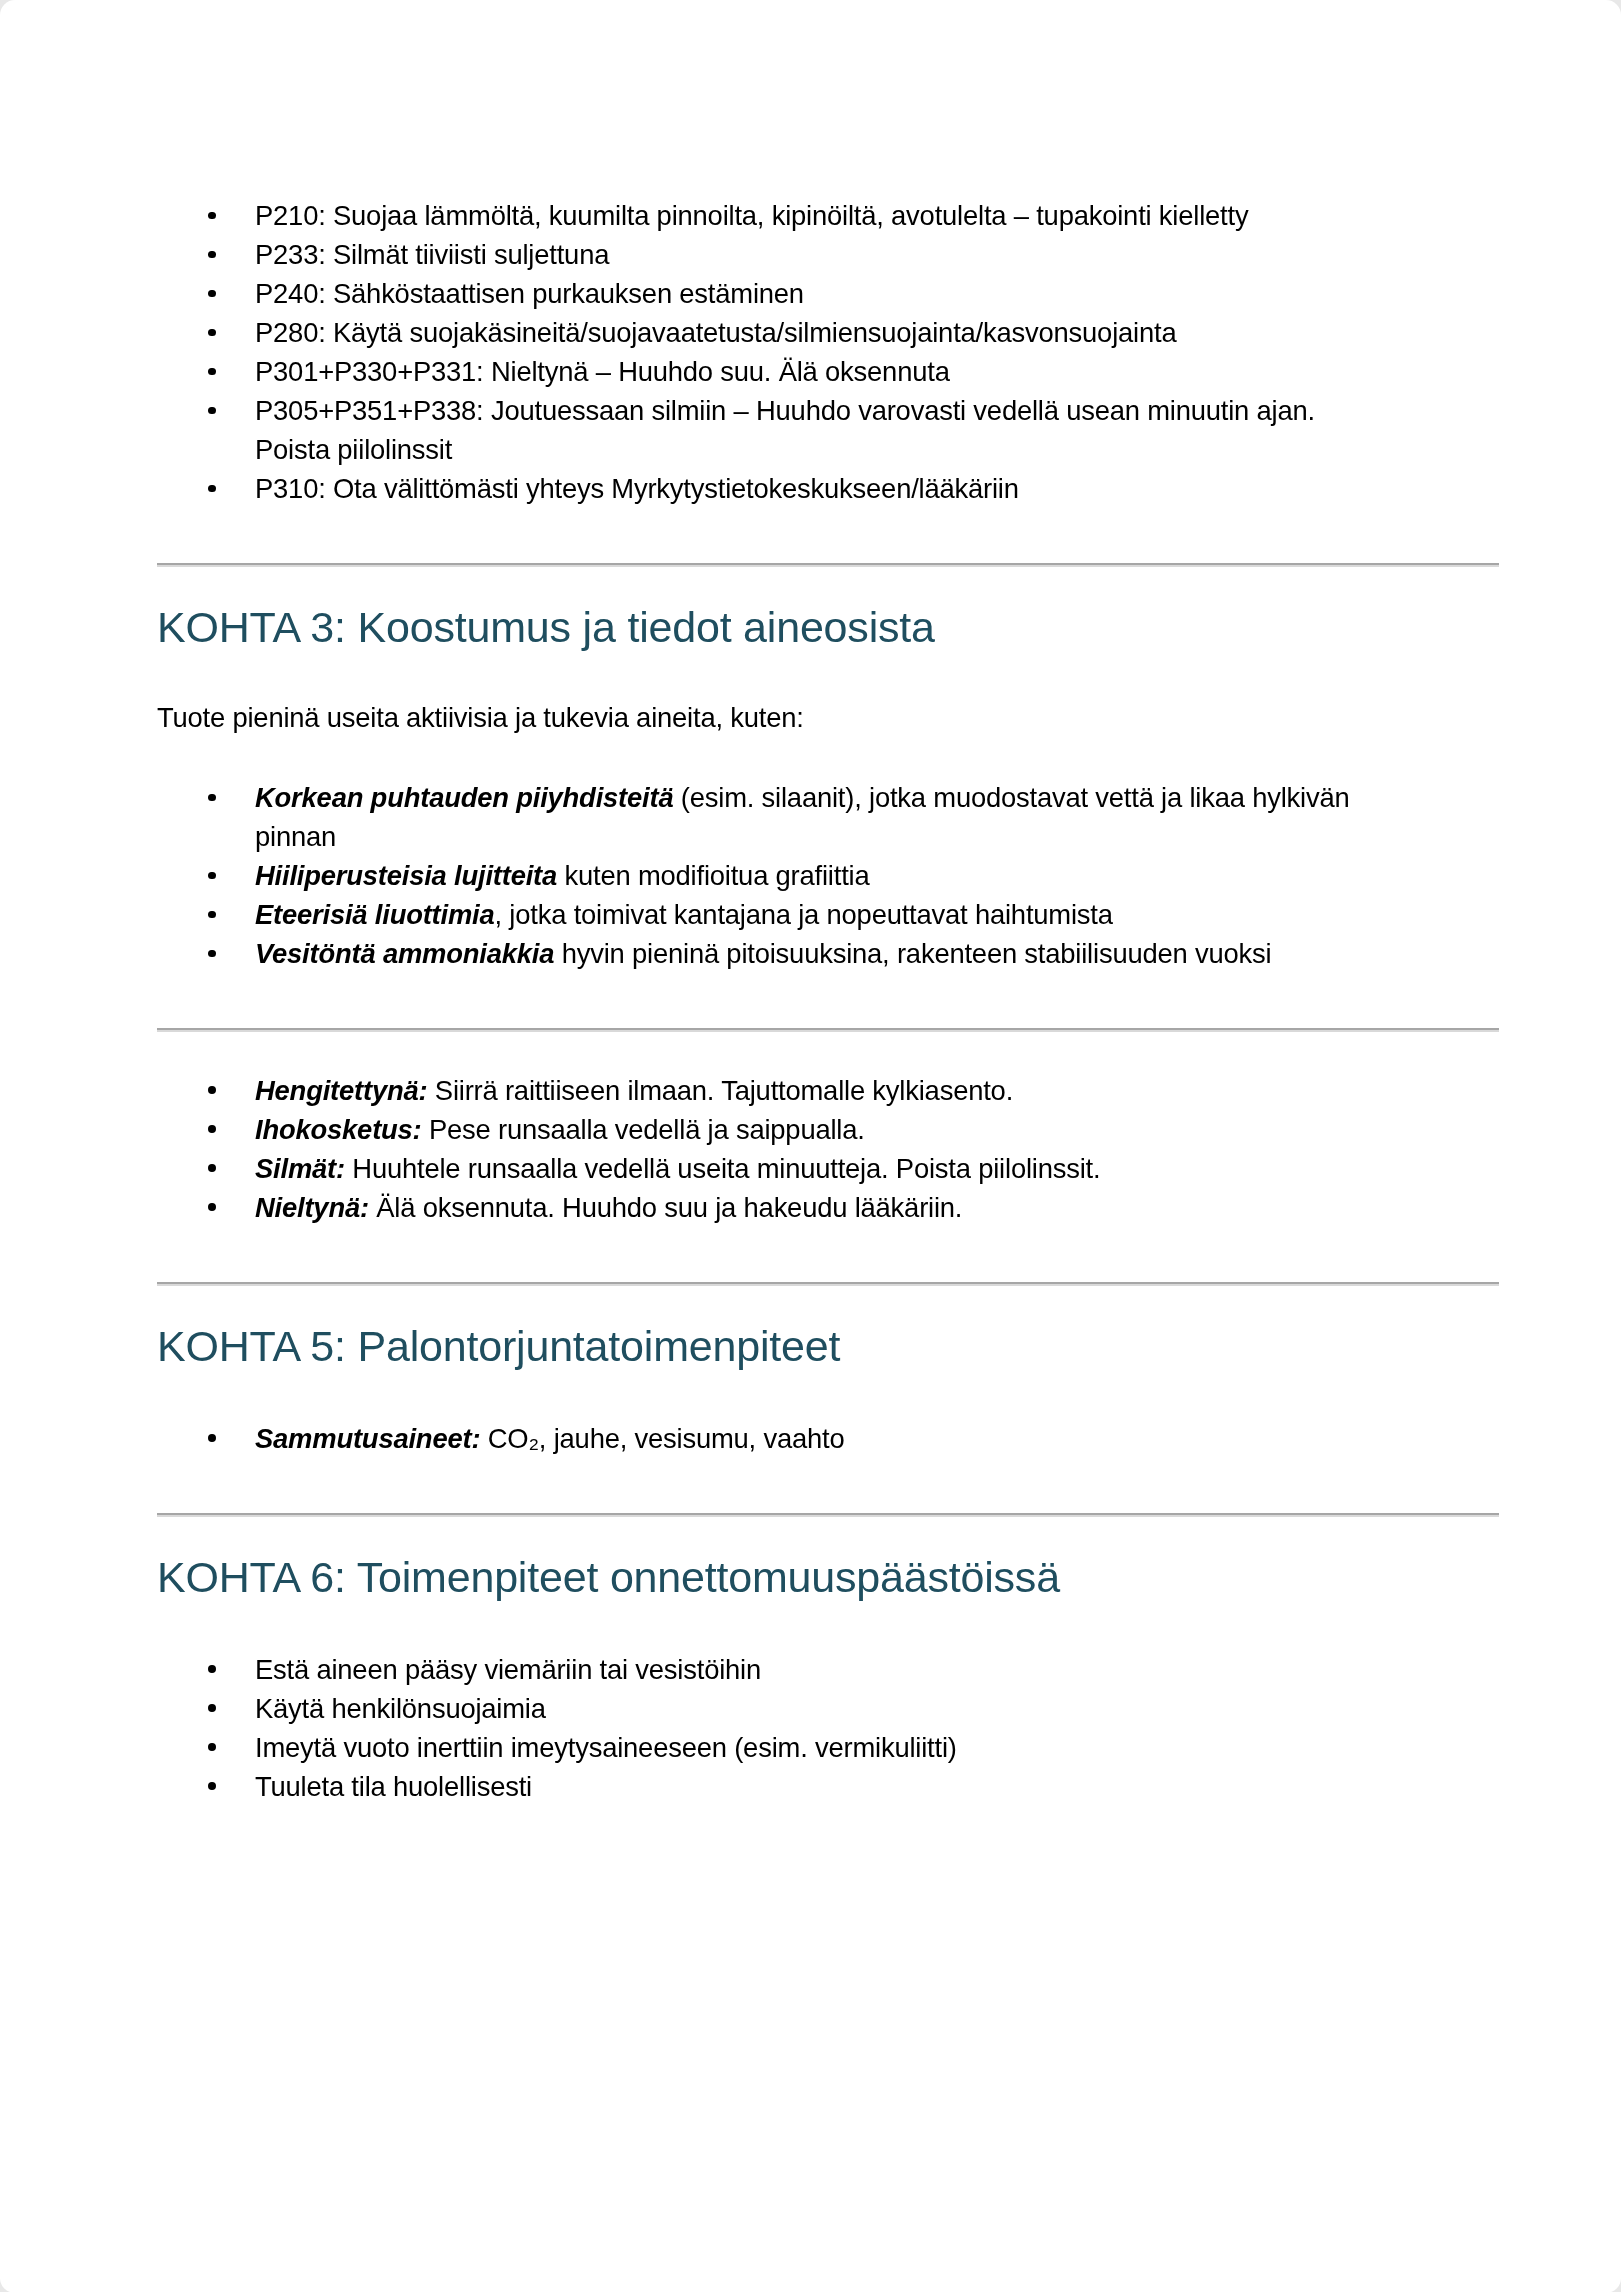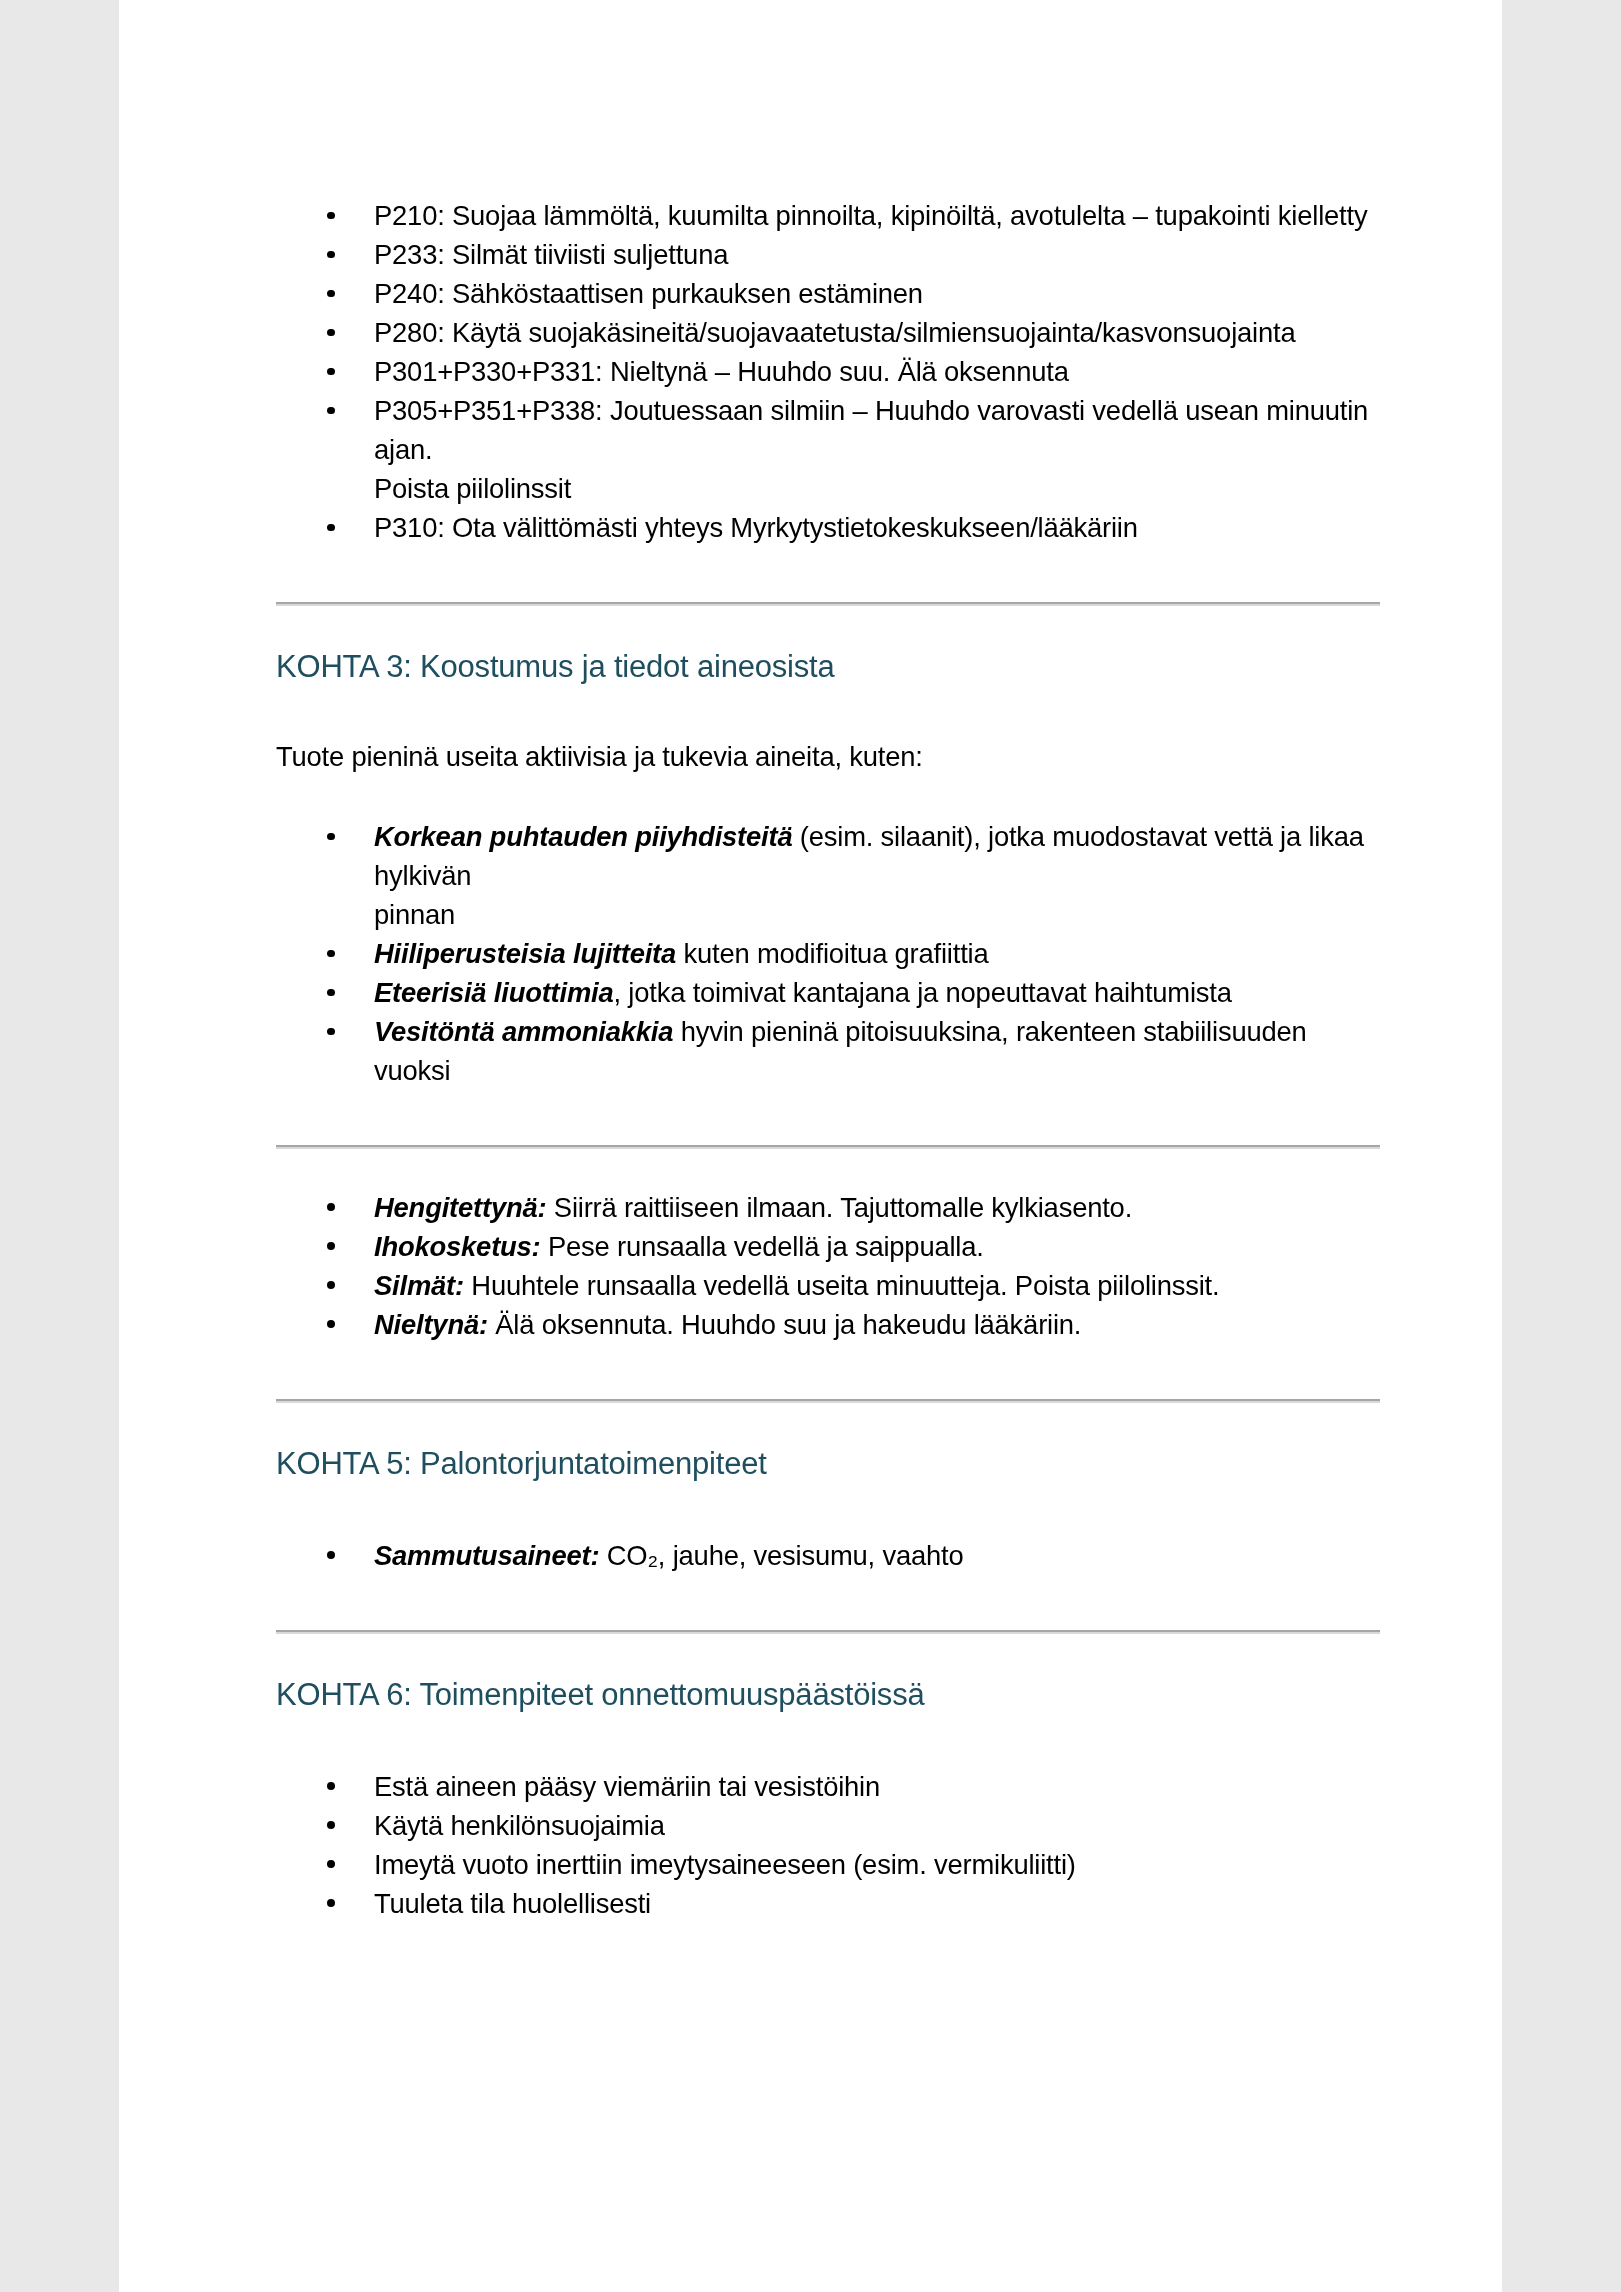--- a/index.html
+++ b/index.html
@@ -5,29 +5,30 @@
   :root {
     --heading-color: #1F4E5F;
     --body-color: #000000;
     --divider-color: #a6a6a6;
     --divider-shadow: #d9d9d9;
     --page-bg: #ffffff;
   }
   * { box-sizing: border-box; }
   html, body { margin: 0; padding: 0; background: #e8e8e8; }
   .page {
-    width: 1383px;
+    width: 1621px;
     height: 2293px;
     margin: 0 auto;
     background: var(--page-bg);
     padding: 196px 122px 12px 157px;
     font-family: "Liberation Sans", "DejaVu Sans", sans-serif;
     color: var(--body-color);
     letter-spacing: -0.2px;
     overflow: hidden;
+    border-radius: 15px;
   }
   ul.bullets {
     margin: 0;
     padding: 0;
     list-style: none;
   }
   ul.bullets li {
     position: relative;
     padding-left: 98px;
     font-size: 27.4px;
@@ -45,21 +46,21 @@
     background: var(--body-color);
   }
   ul.bullets li strong { font-weight: 700; font-style: italic; }
   .divider {
     height: 3.9px;
     background: var(--divider-color);
     border-bottom: 2px solid var(--divider-shadow);
     margin: 55px 0 39px 0;
   }
   h2.section-heading {
-    font-size: 31px;
+    font-size: 43px;
     line-height: 43px;
     font-weight: 400;
     color: var(--heading-color);
     margin: 0 0 51px 0;
     letter-spacing: -0.2px;
   }
   p.body-text {
     font-size: 27.4px;
     line-height: 36px;
     margin: 0;

